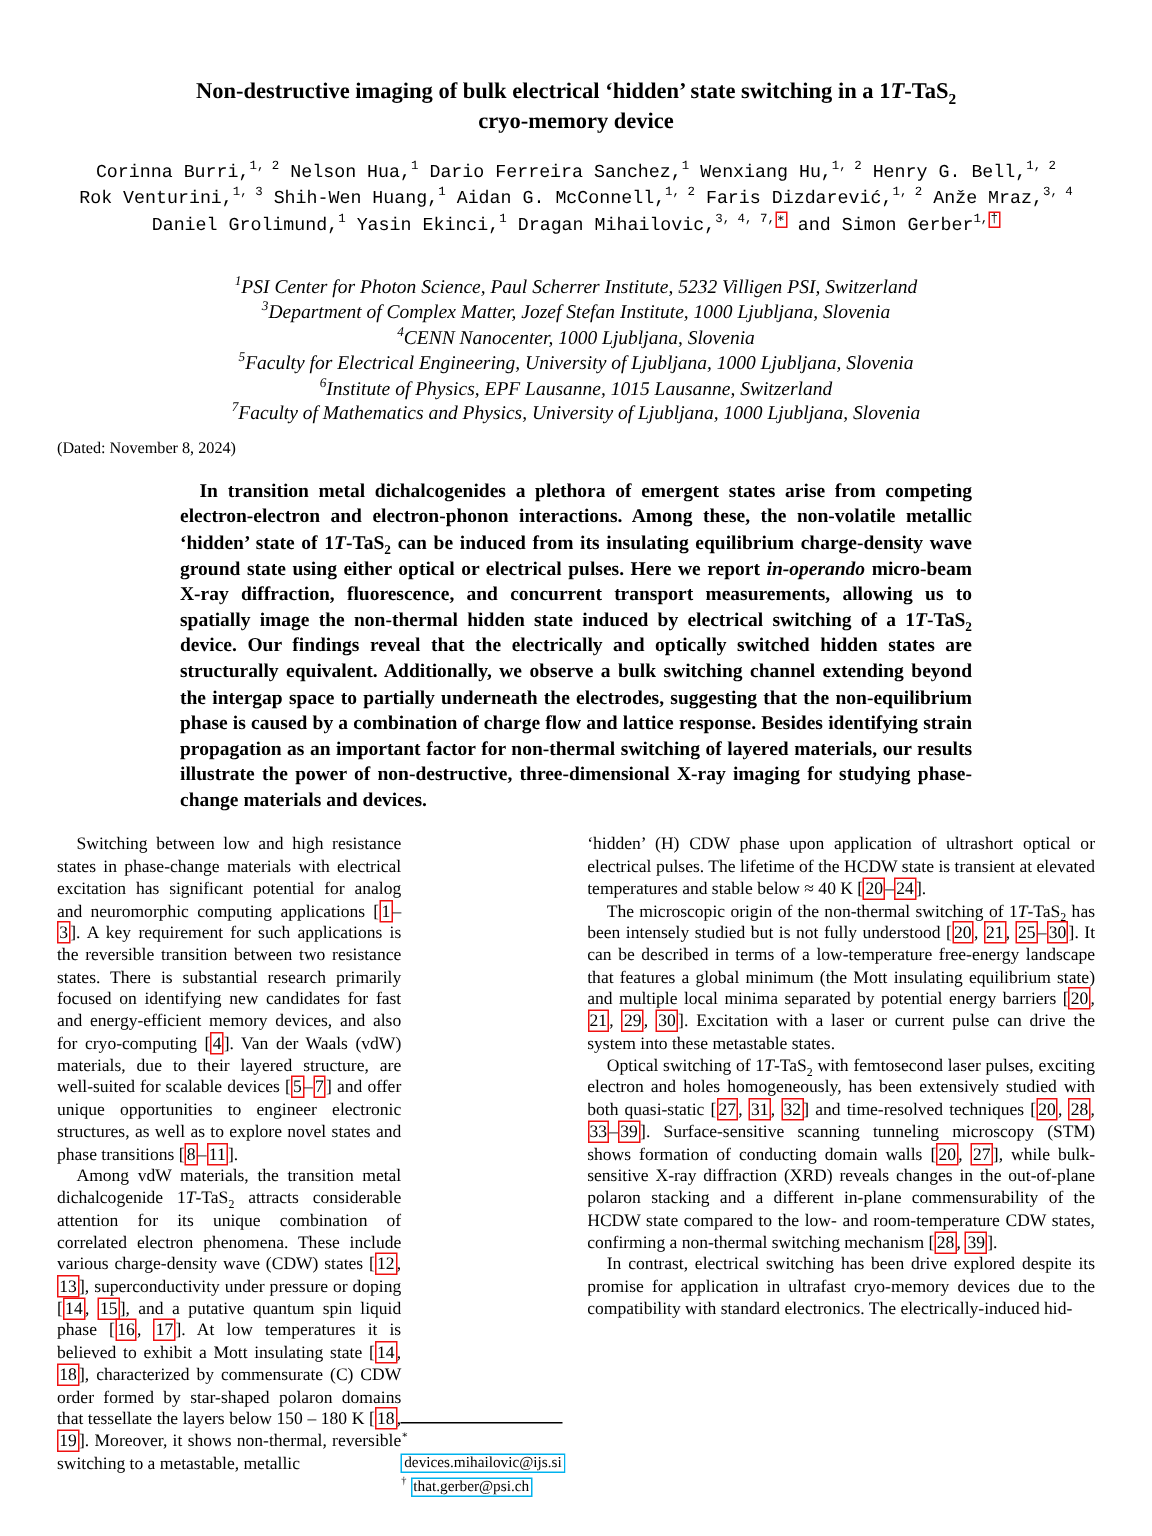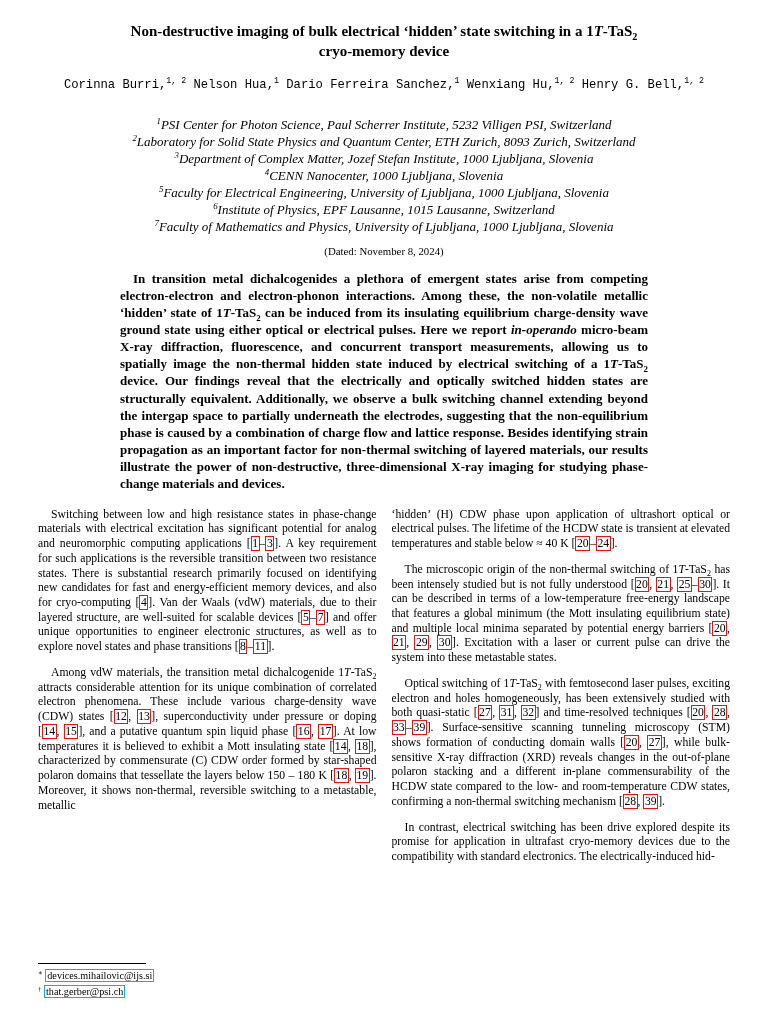--- a/index.html
+++ b/index.html
@@ -1,46 +1,46 @@
 <!DOCTYPE html>
 <html lang="en"><head>
 <meta charset="utf-8">
 <style>
   html, body { margin: 0; padding: 0; background: #d9d9d9; }
   .page {
     width: 768px; height: 1024px;
     background: #ffffff;
     box-sizing: border-box;
-    padding: 21px 38px 24px 38px;
+    padding: 51px 38px 24px 38px;
     position: relative;
     display: flex; flex-direction: column;
     font-family: "Liberation Serif", "DejaVu Serif", serif;
     color: #000;
     overflow: hidden;
   }
   .title {
     text-align: center; font-weight: bold;
     font-size: 15px; line-height: 1.35;
     margin: 0 34px;
   }
   .authors { text-align: center; font-size: 12.2px; line-height: 1.46; margin-top: 15px; font-family: Liberation Mono, monospace; }
   .authors div { white-space: normal; }
   .affils { text-align: center; font-style: italic; font-size: 13px; line-height: 1.3; margin-top: 23px; }
-  .dated { text-align: center; font-size: 10.8px; margin-top: 9px; }
+  .dated { font-size: 10.8px; margin-top: 9px; }
   .abstract {
     margin: 13px 82px 0 82px;
     font-weight: bold; font-size: 13px; line-height: 1.32;
     text-align: justify; text-indent: 13px;
     hyphens: auto;
   }
   .columns { display: flex; gap: 15px; margin-top: 15px; flex: 1; min-height: 0; }
   .col { flex: 1; min-width: 0; text-align: justify; font-size: 11.7px; line-height: 1.26; overflow: hidden; hyphens: auto; }
-  .col.left { display: flex; flex-direction: column; gap: 32px; }
+  .col.left { display: flex; flex-direction: row; }
   .paras p { margin: 0; text-indent: 13px; }
-  .paras p + p { margin-top: 11px; }
+  .paras p + p { margin-top: 0; }
   .col.right .paras p:first-child { text-indent: 0; }
   sup { font-size: 68%; line-height: 0; }
   sub { font-size: 68%; line-height: 0; }
   .cbox {
     border: 1px solid #ee1111;
     padding: 0 0.5px;
     cursor: pointer;
   }
   .lbox {
     border: 1px solid #00b2ee;
@@ -53,25 +53,26 @@
 </style>
 </head>
 <body>
 
 <div class="page">
 
   <div class="title">Non-destructive imaging of bulk electrical ‘hidden’ state switching in a 1<i>T</i>-TaS<sub>2</sub><br>cryo-memory device</div>
 
   <div class="authors">
       <div>Corinna Burri,<sup>1, 2</sup> Nelson Hua,<sup>1</sup> Dario Ferreira Sanchez,<sup>1</sup> Wenxiang Hu,<sup>1, 2</sup> Henry G. Bell,<sup>1, 2</sup></div>
+      <div>Rok Venturini,<sup>1, 3</sup> Shih-Wen Huang,<sup>1</sup> Aidan G. McConnell,<sup>1, 2</sup> Faris Dizdarević,<sup>1, 2</sup> Anže Mraz,<sup>3, 4</sup></div>
+      <div>Daniel Grolimund,<sup>1</sup> Yasin Ekinci,<sup>1</sup> Dragan Mihailovic,<sup>3, 4, 7,</sup><sup><span class="cbox">∗</span></sup> and Simon Gerber<sup>1,</sup><sup><span class="cbox">†</span></sup></div>
     </div>
 
   <div class="affils">
       <div><sup>1</sup>PSI Center for Photon Science, Paul Scherrer Institute, 5232 Villigen PSI, Switzerland</div>
-      <div><sup>2</sup>Laboratory for Solid State Physics and Quantum Center, ETH Zurich, 8093 Zurich, Switzerland</div>
       <div><sup>3</sup>Department of Complex Matter, Jozef Stefan Institute, 1000 Ljubljana, Slovenia</div>
       <div><sup>4</sup>CENN Nanocenter, 1000 Ljubljana, Slovenia</div>
       <div><sup>5</sup>Faculty for Electrical Engineering, University of Ljubljana, 1000 Ljubljana, Slovenia</div>
       <div><sup>6</sup>Institute of Physics, EPF Lausanne, 1015 Lausanne, Switzerland</div>
       <div><sup>7</sup>Faculty of Mathematics and Physics, University of Ljubljana, 1000 Ljubljana, Slovenia</div>
     </div>
 
   <div class="dated">(Dated: November 8, 2024)</div>
 
   <div class="abstract">In transition metal dichalcogenides a plethora of emergent states arise from competing electron-electron and electron-phonon interactions. Among these, the non-volatile metallic ‘hidden’ state of 1<i>T</i>-TaS<sub>2</sub> can be induced from its insulating equilibrium charge-density wave ground state using either optical or electrical pulses. Here we report <i>in-operando</i> micro-beam X-ray diffraction, fluorescence, and concurrent transport measurements, allowing us to spatially image the non-thermal hidden state induced by electrical switching of a 1<i>T</i>-TaS<sub>2</sub> device. Our findings reveal that the electrically and optically switched hidden states are structurally equivalent. Additionally, we observe a bulk switching channel extending beyond the intergap space to partially underneath the electrodes, suggesting that the non-equilibrium phase is caused by a combination of charge flow and lattice response. Besides identifying strain propagation as an important factor for non-thermal switching of layered materials, our results illustrate the power of non-destructive, three-dimensional X-ray imaging for studying phase-change materials and devices.</div>

